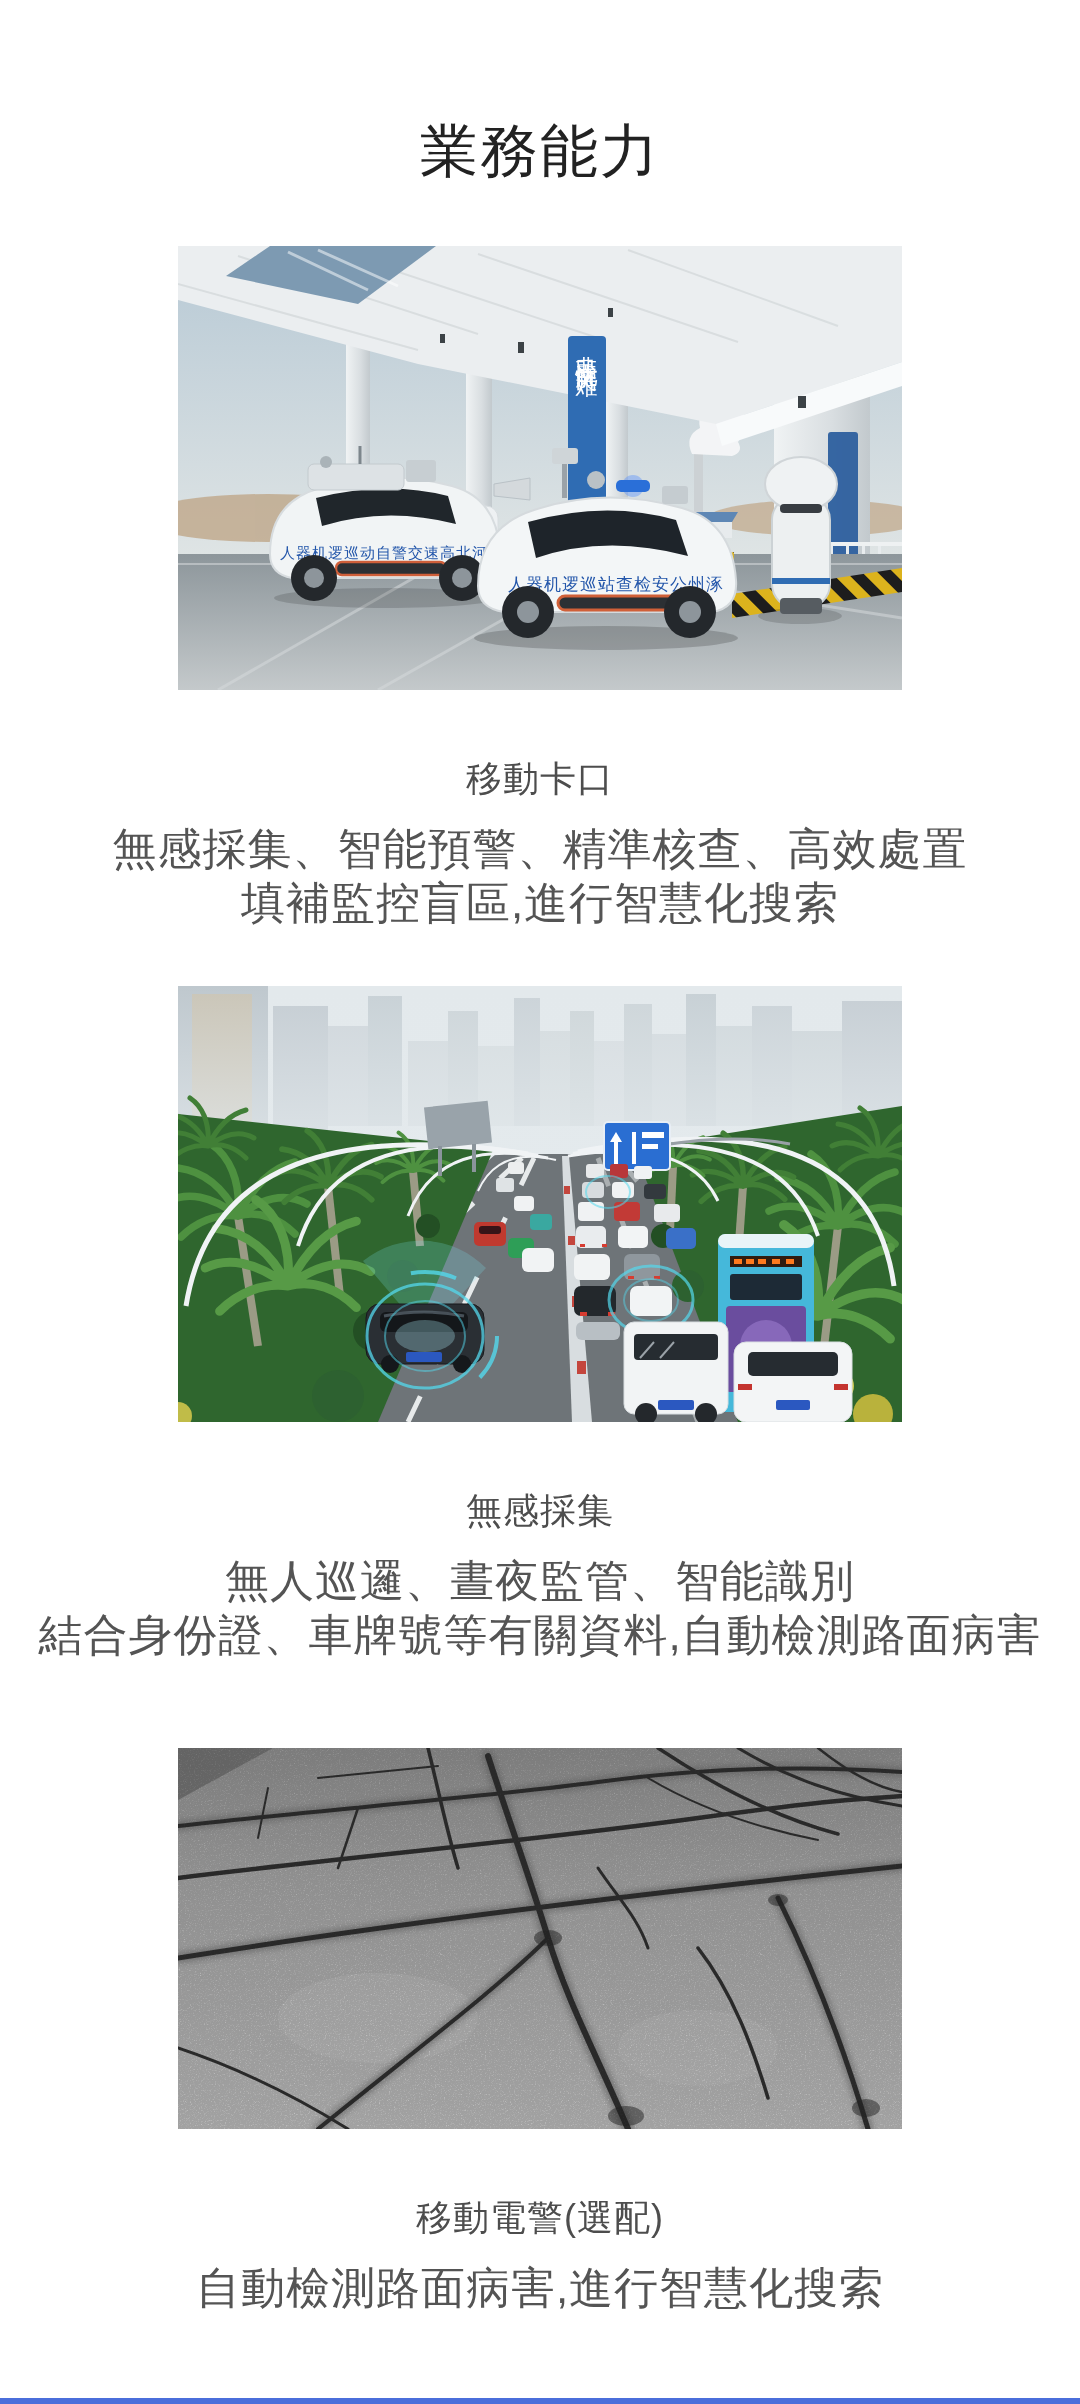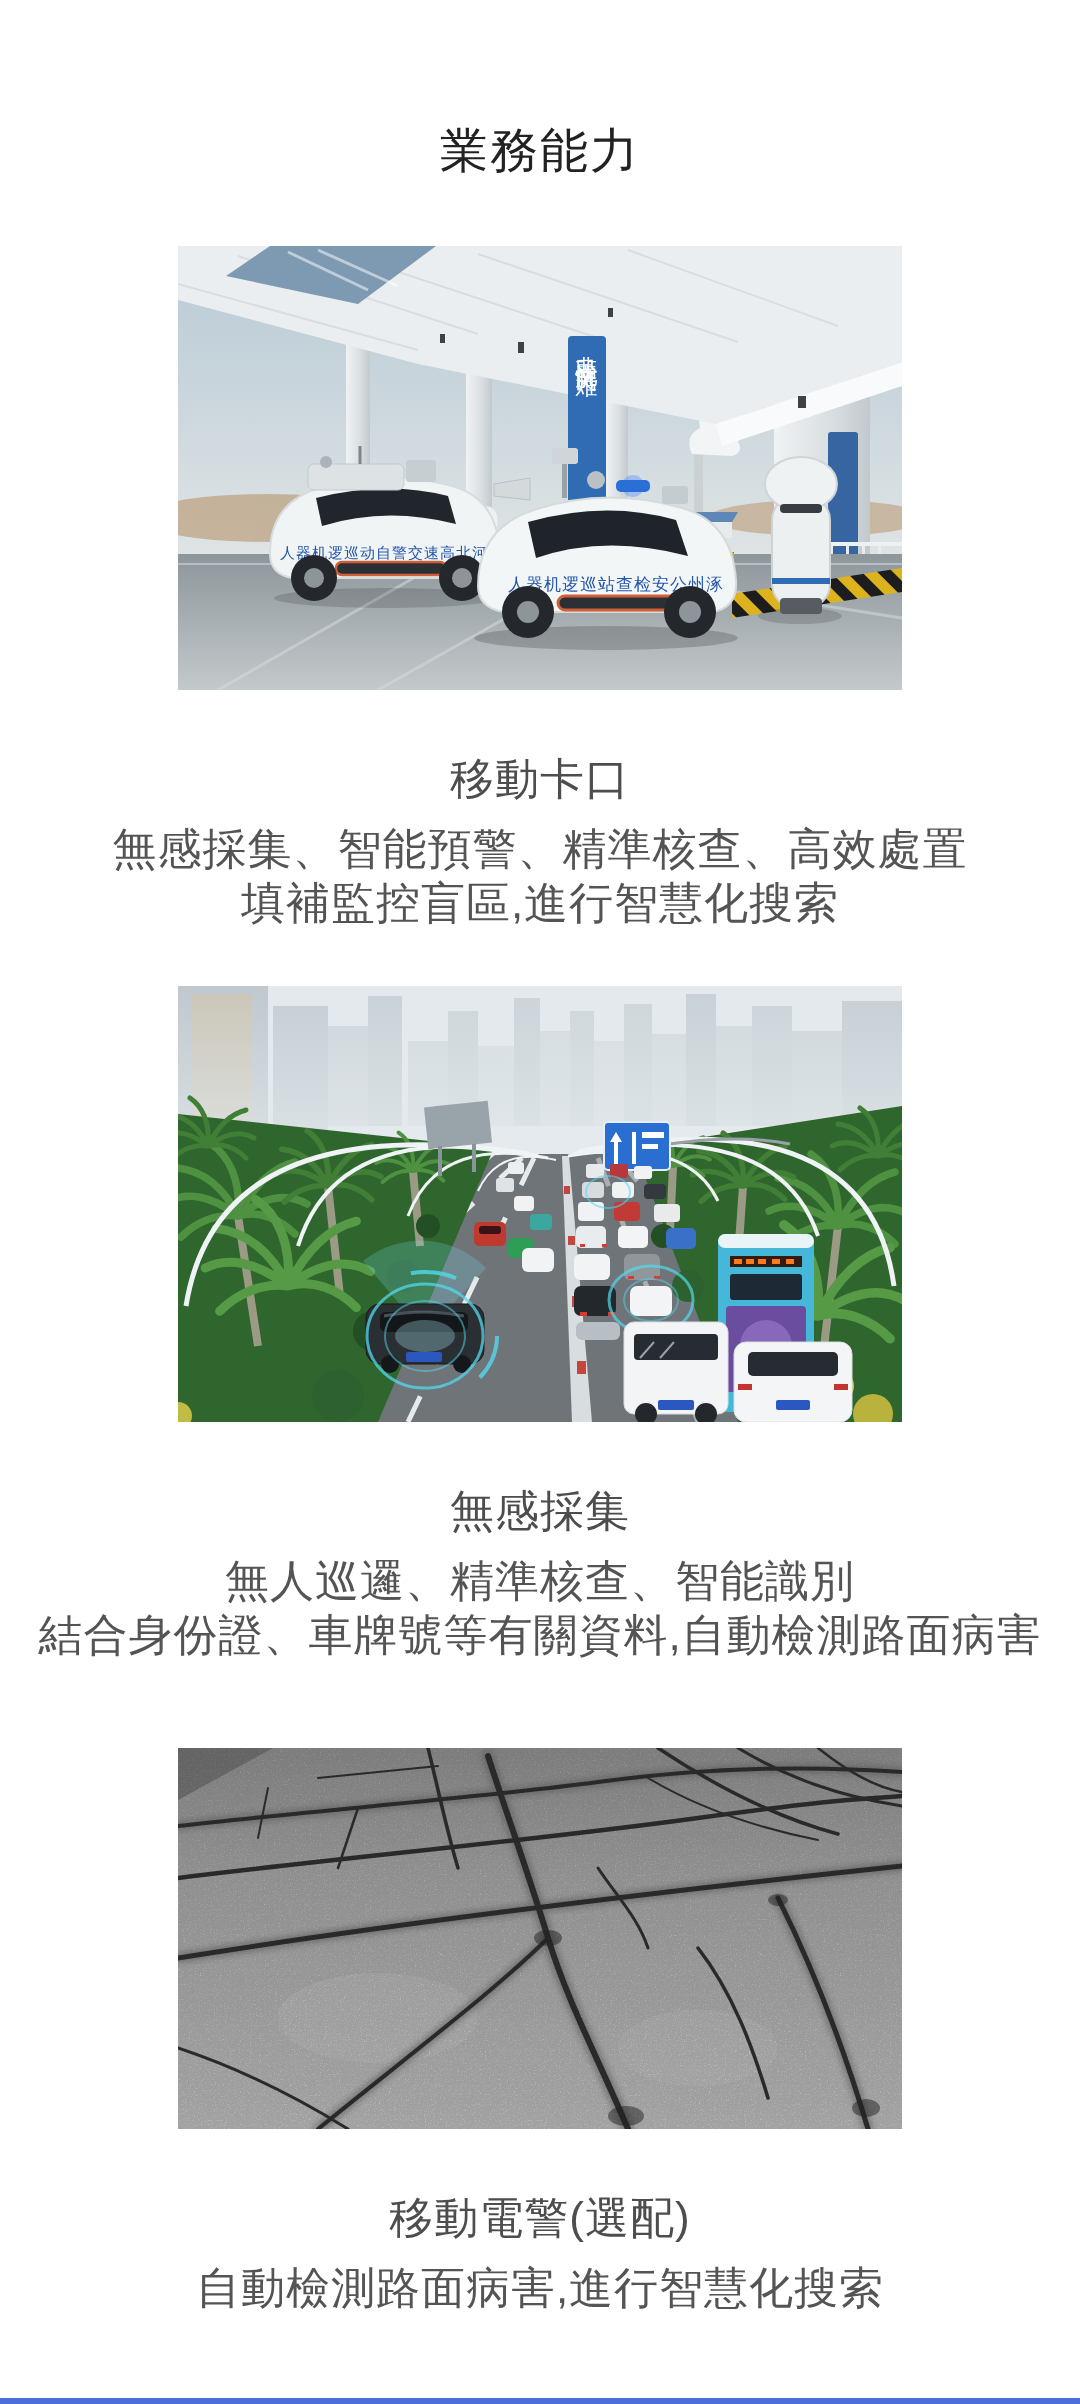--- a/index.html
+++ b/index.html
@@ -1,30 +1,30 @@
 <!DOCTYPE html>
 <html><head>
 <meta charset="utf-8">
 <style>
   html,body{margin:0;padding:0;}
   body{
     width:1080px;height:2404px;background:#ffffff;position:relative;overflow:hidden;
     font-family:"Liberation Sans","DejaVu Sans",sans-serif;
   }
   .page-title{
-    margin:0;padding-top:120px;font-size:48px;line-height:62px;font-weight:400;
+    margin:0;padding-top:120px;font-size:58px;line-height:62px;font-weight:400;
     color:#222222;text-align:center;letter-spacing:2px;
   }
   .photo{display:block;width:724px;margin:0 auto;background:#1d4ed8;}
   .photo svg{display:block;}
   .ph1{margin-top:64px;}
   .ph2{margin-top:56px;}
   .ph3{margin-top:86px;}
   h2.section-title{
-    margin:66px 0 0;font-size:44px;line-height:46px;font-weight:400;
+    margin:66px 0 0;font-size:36px;line-height:46px;font-weight:400;
     color:#4d4d4d;text-align:center;letter-spacing:1px;
   }
   p.desc{
     margin:0;font-size:44px;line-height:54px;font-weight:400;
     color:#545454;text-align:center;letter-spacing:1px;
   }
   p.desc.first{margin-top:20px;}
   .footer-bar{
     position:absolute;left:0;bottom:0;width:1080px;height:6px;background:#4b6edb;
   }
@@ -406,21 +406,21 @@
         <g>
           <rect x="556" y="356" width="118" height="80" rx="12" fill="#f3f5f6" stroke="#dadfe2"></rect>
           <rect x="570" y="366" width="90" height="24" rx="5" fill="#262c31"></rect>
           <rect x="560" y="398" width="14" height="6" fill="#c4342f"></rect>
             <rect x="656" y="398" width="14" height="6" fill="#c4342f"></rect>
           <rect x="598" y="414" width="34" height="10" rx="2" fill="#2b58c0"></rect>
         </g>
       </svg>
     </figure>
     <h2 class="section-title">無感採集</h2>
-    <p class="desc first">無人巡邏、精準核查、智能識別</p>
+    <p class="desc first">無人巡邏、晝夜監管、智能識別</p>
     <p class="desc">結合身份證、車牌號等有關資料,自動檢測路面病害</p>
   </section>
 
   <section>
     <figure class="photo ph3">
       <svg width="724" height="381" viewBox="0 0 724 381" preserveAspectRatio="none">
         <defs>
           <linearGradient id="pav" x1="0" y1="0" x2="0" y2="1">
             <stop offset="0" stop-color="#b3b3b3"></stop>
               <stop offset="0.35" stop-color="#cfcfcf"></stop>

